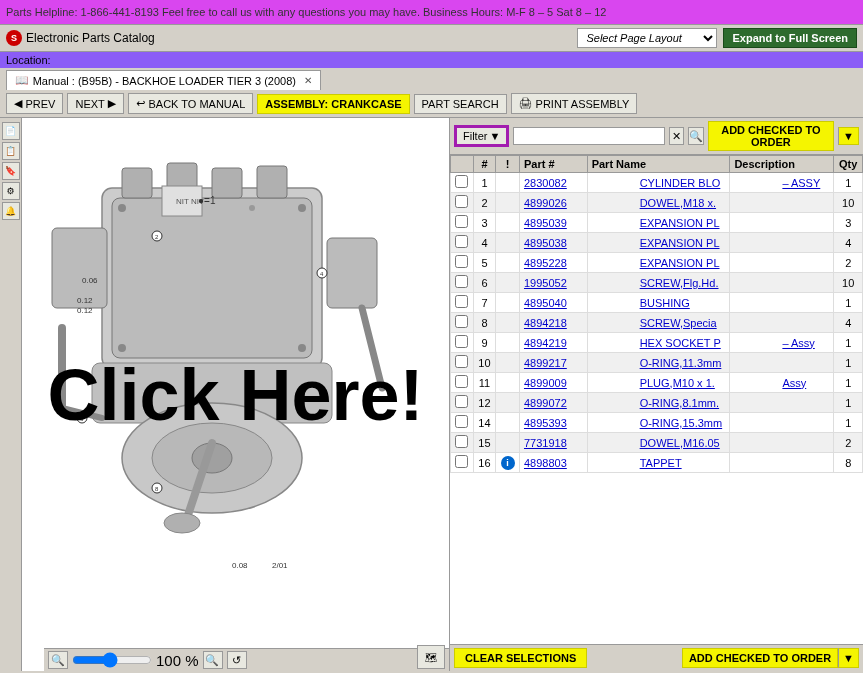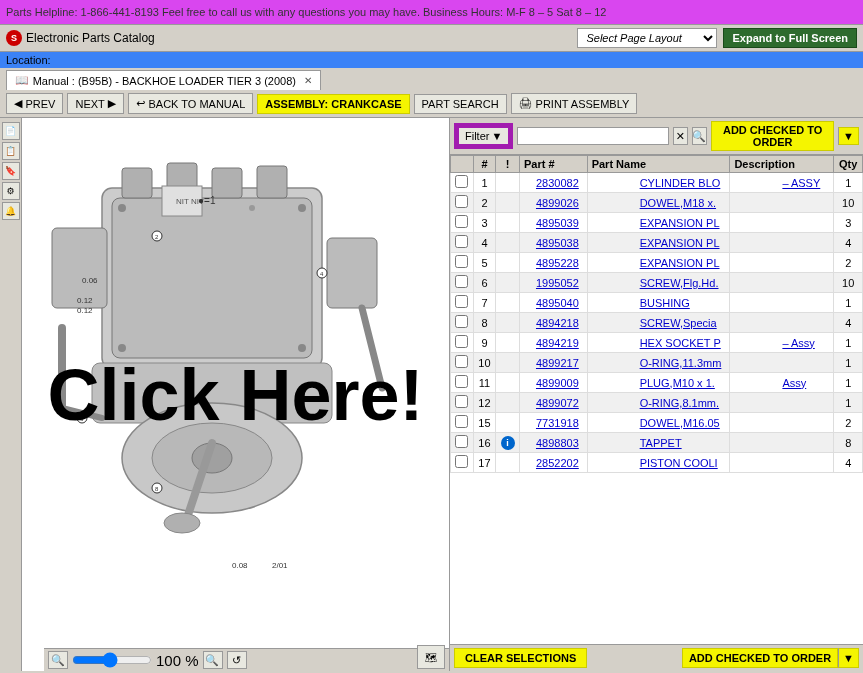--- a/index.html
+++ b/index.html
@@ -38,21 +38,21 @@
       color: #fff;
       font-size: 11px;
       font-weight: bold;
       border: 1px solid #1a4a1a;
       padding: 3px 8px;
       cursor: pointer;
     }
 
     
     #location-bar {
-      background: #3b82f6;
+      background: #8b5cf6;
       padding: 2px 6px;
       font-size: 11px;
       display: flex;
       align-items: center;
     }
 
     
     #manual-tab-bar {
       background: #d4d0c8;
       padding: 2px 6px 0 6px;
@@ -229,21 +229,21 @@
     #filter-bar {
       display: flex;
       align-items: center;
       padding: 3px 4px;
       gap: 4px;
       background: #d4d0c8;
       border-bottom: 1px solid #999;
     }
     #filter-btn {
       background: #e8e8e0;
-      border: 5px solid #a21caf;
+      border: 3px solid #a21caf;
       padding: 2px 6px;
       font-size: 11px;
       cursor: pointer;
       display: flex;
       align-items: center;
       gap: 2px;
     }
     #filter-input {
       flex: 1;
       border: 1px solid #999;
@@ -319,21 +319,20 @@
       background: #f0f0f0;
     }
     tbody td {
       border: 1px solid #ddd;
       padding: 2px 4px;
     }
     .part-link {
       color: #0000cc;
       text-decoration: underline;
       cursor: pointer;
-      margin-left: 12px;
     }
     .part-name-link {
       color: #0000cc;
       text-decoration: underline;
       cursor: pointer;
       margin-left: 48px;
     }
     .check-cell { width: 18px; text-align: center; }
     .num-cell { width: 20px; text-align: center; }
     .bang-cell { width: 16px; text-align: center; }
@@ -680,44 +679,44 @@
               <td class="check-cell"><input type="checkbox" style=""></td>
               <td class="num-cell">12</td>
               <td class="bang-cell"></td>
               <td class="partnum-cell"><span class="part-link">4899072</span></td>
               <td class="partname-cell"><span class="part-name-link">O-RING,8.1mm.</span></td>
               <td class="desc-cell"></td>
               <td class="qty-cell">1</td>
             </tr>
             <tr>
               <td class="check-cell"><input type="checkbox" style=""></td>
+              <td class="num-cell">14</td>
+              <td class="bang-cell"></td>
+              <td class="partnum-cell"><span class="part-link">4895393</span></td>
+              <td class="partname-cell"><span class="part-name-link">O-RING,15.3mm</span></td>
+              <td class="desc-cell"></td>
+              <td class="qty-cell">1</td>
+            </tr>
+            <tr>
+              <td class="check-cell"><input type="checkbox" style=""></td>
               <td class="num-cell">15</td>
               <td class="bang-cell"></td>
               <td class="partnum-cell"><span class="part-link">7731918</span></td>
               <td class="partname-cell"><span class="part-name-link">DOWEL,M16.05</span></td>
               <td class="desc-cell"></td>
               <td class="qty-cell">2</td>
             </tr>
             <tr>
               <td class="check-cell"><input type="checkbox" style=""></td>
               <td class="num-cell">16</td>
               <td class="bang-cell"><span class="info-icon">i</span></td>
               <td class="partnum-cell"><span class="part-link">4898803</span></td>
               <td class="partname-cell"><span class="part-name-link">TAPPET</span></td>
               <td class="desc-cell"></td>
               <td class="qty-cell">8</td>
-            </tr>
-            <tr>
-              <td class="check-cell"><input type="checkbox" style=""></td>
-              <td class="num-cell">17</td>
-              <td class="bang-cell"></td>
-              <td class="partnum-cell"><span class="part-link">2852202</span></td>
-              <td class="partname-cell"><span class="part-name-link">PISTON COOLI</span></td>
-              <td class="desc-cell"></td>
-              <td class="qty-cell">4</td>
             </tr>
           </tbody>
       </table>
     </div>
 
     <div id="parts-bottom-bar">
       <button id="clear-sel-btn">CLEAR SELECTIONS</button>
       <div style="display:flex;gap:0;">
         <button id="add-checked-bottom">
           <span>ADD CHECKED TO ORDER</span>

